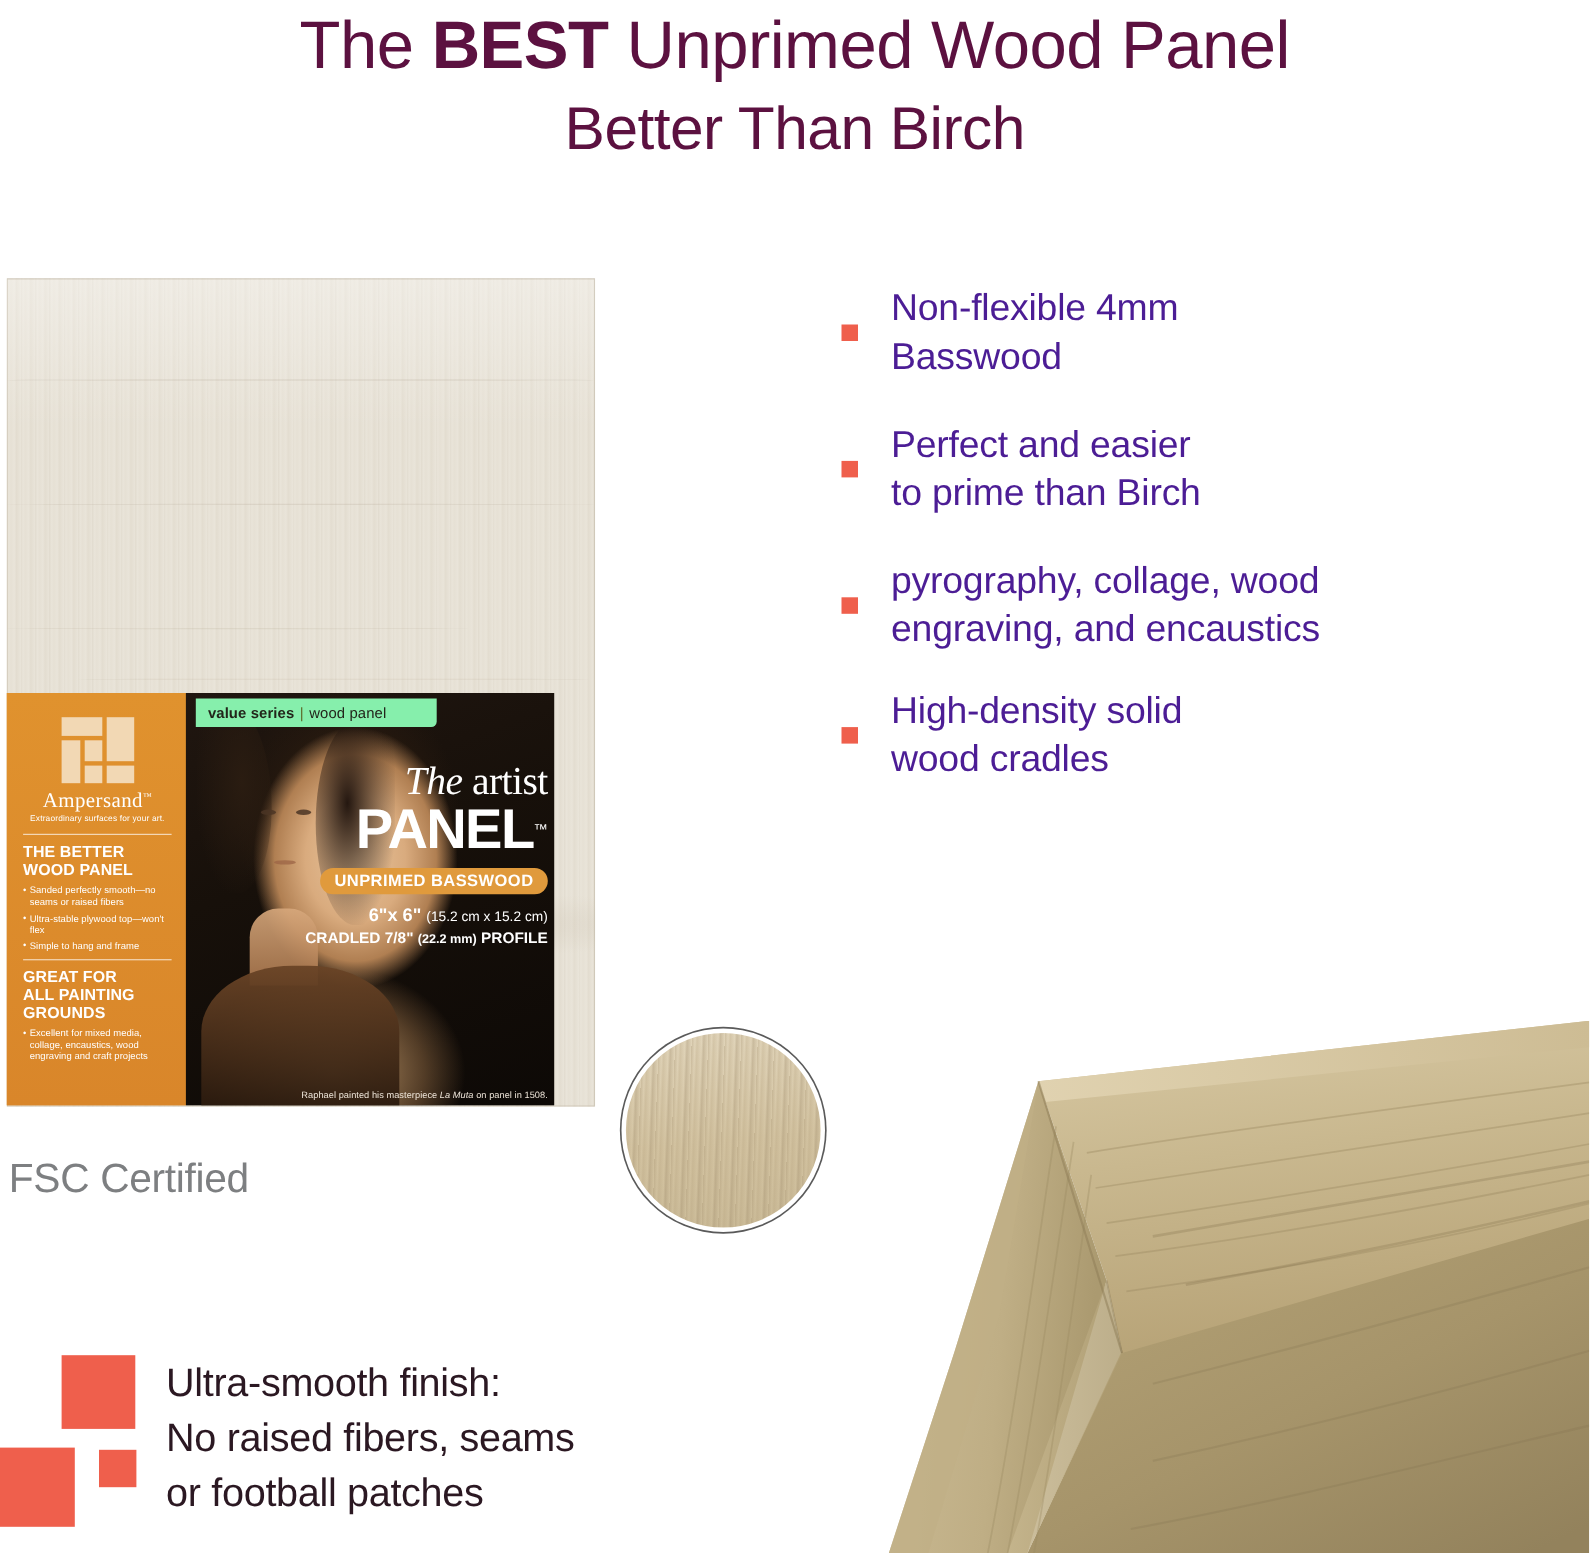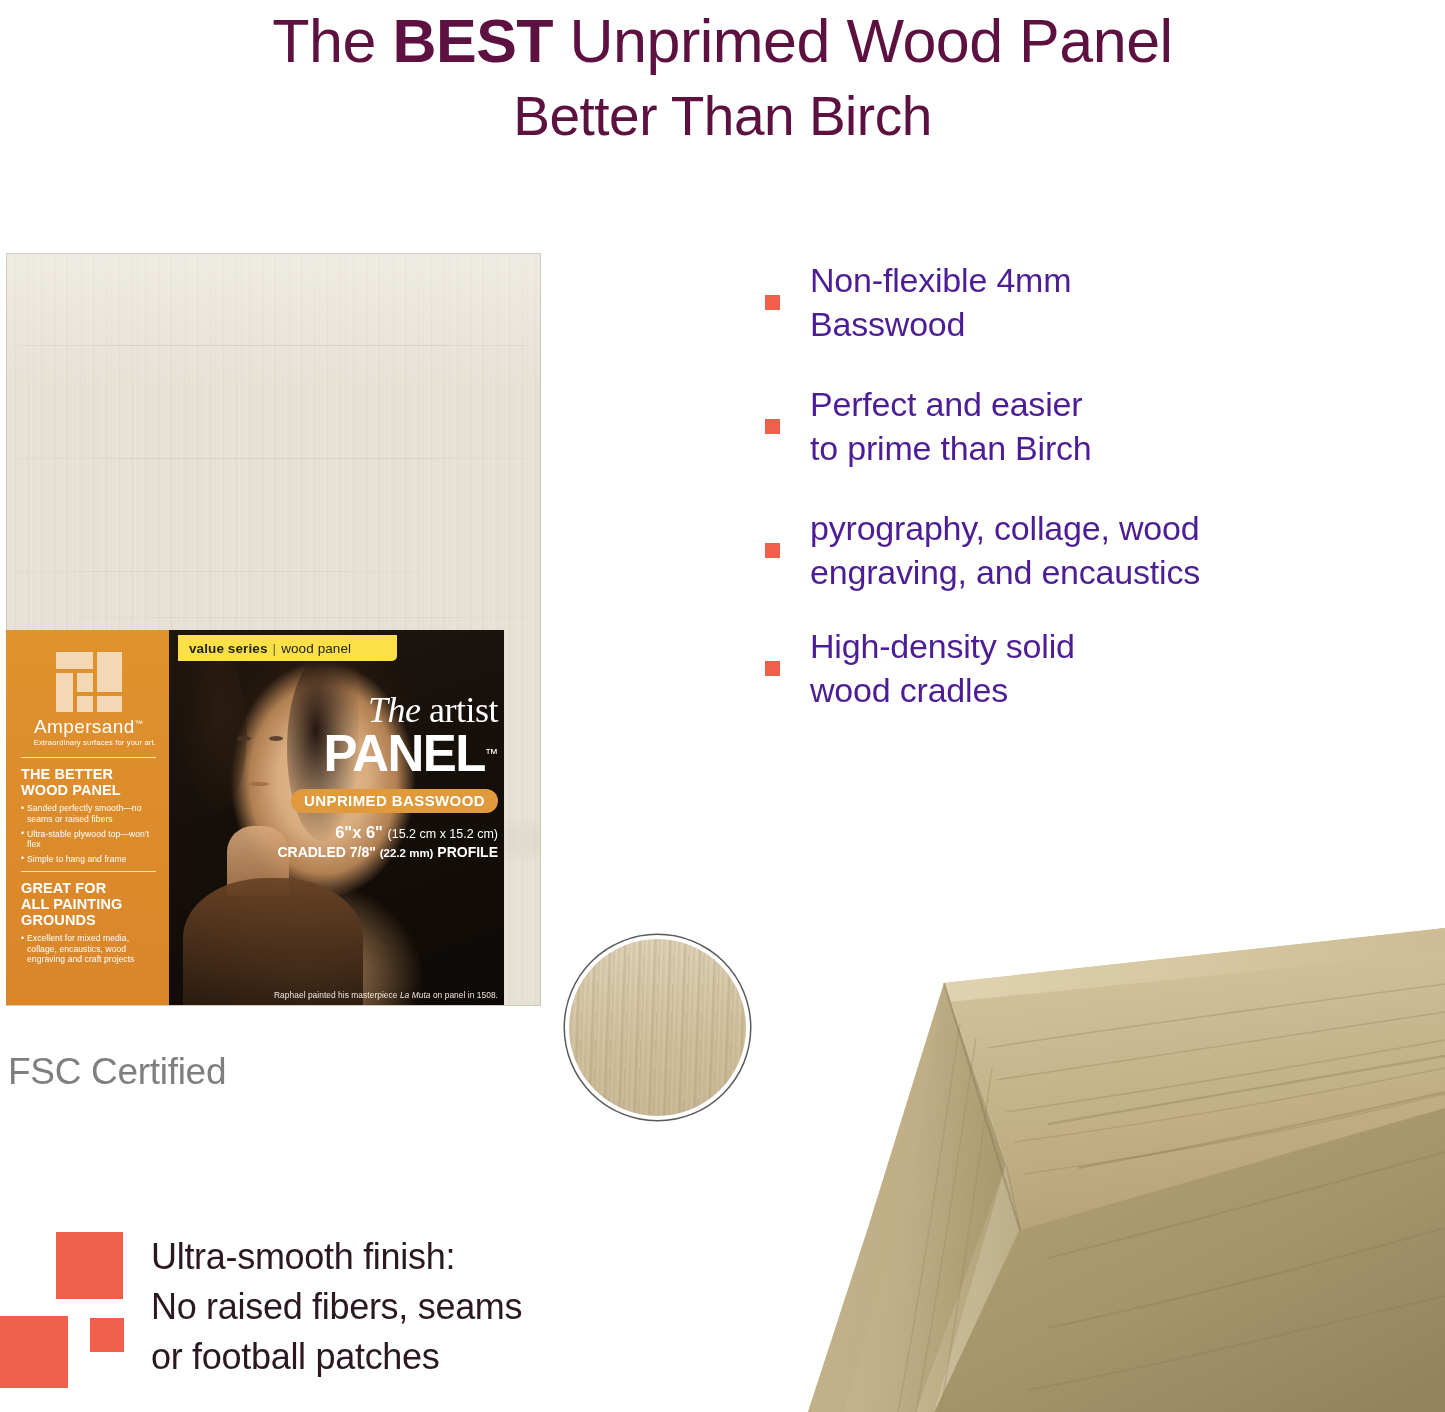--- a/index.html
+++ b/index.html
@@ -44,26 +44,26 @@
     overflow:hidden;display:flex;
   }
   .label-left{
     width:163px;height:100%;background:#dd8d2a;
     background-image:linear-gradient(180deg,#e0922e 0%,#d9862a 100%);
     box-sizing:border-box;padding:22px 13px 0 15px;color:#fff;position:relative;
   }
   .logo-mark{width:66px;height:60px;margin:0 auto 2px auto;position:relative;}
   .logo-mark i{position:absolute;background:#f2d8b4;display:block;}
   .brand{
-    font-family:Liberation Sans, sans-serif;
+    font-family:Liberation Serif, serif;
     font-size:19px;letter-spacing:.4px;text-align:center;line-height:20px;
     margin:1px 0 1px 0;position:relative;
   }
   .brand sup{font-size:8px;vertical-align:super;}
-  .tagline{font-size:7.6px;text-align:right;letter-spacing:.15px;line-height:10px;margin-bottom:9px;}
+  .tagline{font-size:7.6px;text-align:center;letter-spacing:.15px;line-height:10px;margin-bottom:9px;}
   .rule{height:1px;background:rgba(255,255,255,.72);margin:7px 0 8px 0;}
   .lbl-h{font-size:14.5px;font-weight:700;line-height:16px;letter-spacing:.1px;margin-bottom:5px;}
   .lbl-ul{list-style:none;margin:0;padding:0;}
   .lbl-ul li{
     font-size:8.6px;line-height:10.6px;margin-bottom:4px;padding-left:6px;
     position:relative;letter-spacing:.05px;
   }
   .lbl-ul li:before{content:"\2022";position:absolute;left:0;top:-0.5px;}
 
   .label-right{
@@ -88,21 +88,21 @@
   .portrait .eye.r{left:100px;top:106px;}
   .portrait .mouth{position:absolute;left:80px;top:152px;width:20px;height:4px;border-radius:50%;
     background:#9c6446;opacity:.75;}
   .portrait .neck{position:absolute;left:58px;top:196px;width:62px;height:70px;
     background:linear-gradient(180deg,#d7a87c,#a9754b);border-radius:26px 26px 0 0;opacity:.9;}
   .portrait .dress{position:absolute;left:14px;top:248px;width:180px;height:130px;
     background:linear-gradient(180deg,#6a4426,#2a1a0e);border-radius:46% 46% 0 0;opacity:.95;}
 
   .value-banner{
     position:absolute;left:9px;top:5px;width:219px;height:26px;
-    background:#fde047;border-radius:0 0 5px 0;
+    background:#86efac;border-radius:0 0 5px 0;
     display:flex;align-items:center;padding-left:11px;box-sizing:border-box;
     font-size:13.5px;color:#22251a;letter-spacing:.1px;white-space:nowrap;
   }
   .value-banner .vs{font-weight:700;}
   .value-banner .sep{margin:0 5px;color:#5d6b2a;font-weight:400;}
   .value-banner .wp{font-weight:400;}
 
   .prod-text{position:absolute;right:6px;top:62px;width:235px;text-align:right;color:#fff;}
   .pt-the{
     font-family:"Liberation Serif","DejaVu Serif",serif;font-style:italic;

